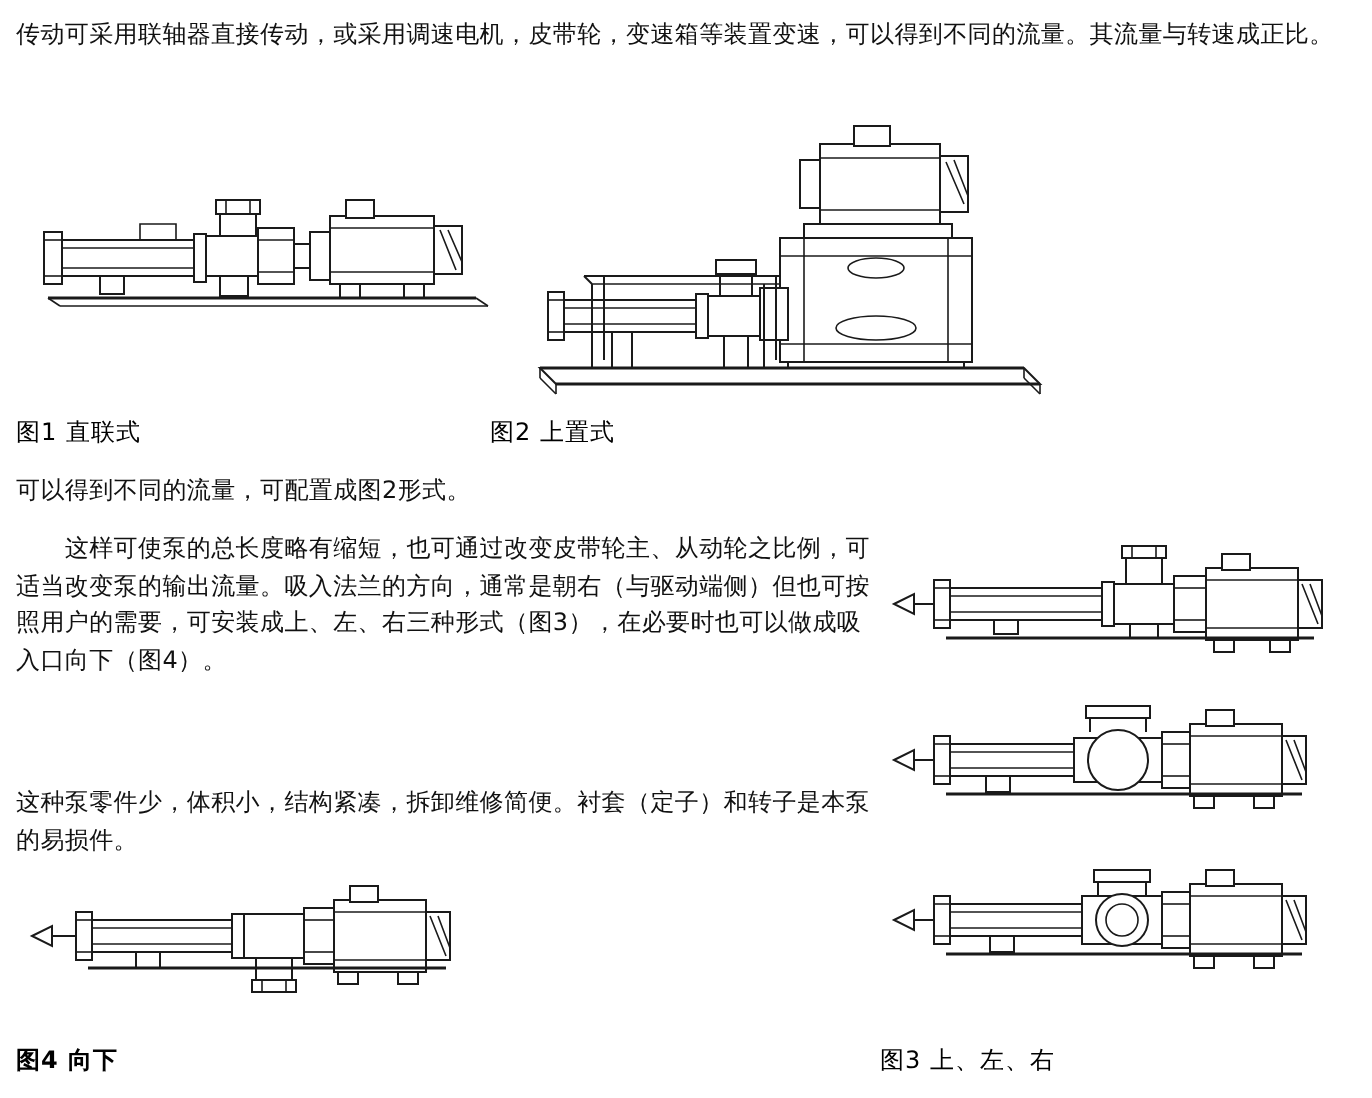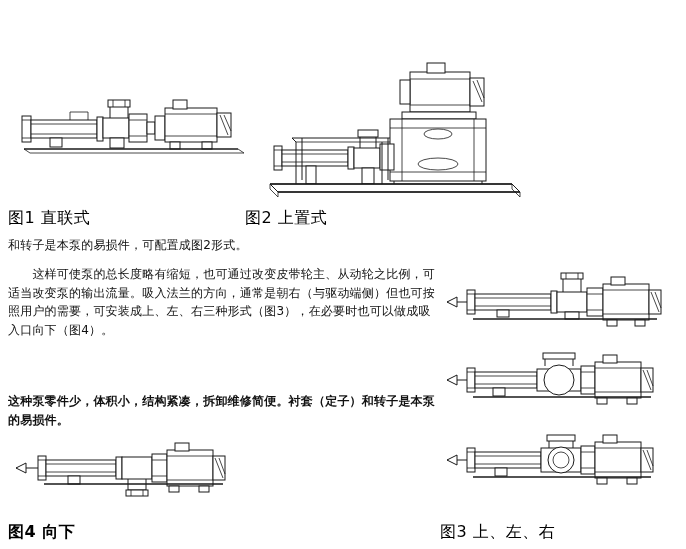--- a/index.html
+++ b/index.html
@@ -23,39 +23,40 @@
   }
   .para {
     position: absolute;
     line-height: 1.55;
     font-size: 12px;
     color: #111;
     letter-spacing: 0.2px;
   }
   .cap {
     position: absolute;
-    font-size: 16px;
+    font-size: 12px;
     color: #000;
     letter-spacing: 0.5px;
   }
   .fig {
     position: absolute;
   }
   svg { display: block; overflow: visible; }
   .ln { stroke: #1a1a1a; stroke-width: 1; fill: none; }
   .ln-t { stroke: #1a1a1a; stroke-width: 0.8; fill: none; }
   .ln-b { stroke: #1a1a1a; stroke-width: 1.4; fill: none; }
   .fl { fill: #ffffff; stroke: #1a1a1a; stroke-width: 1; }
   .fl-t { fill: #ffffff; stroke: #1a1a1a; stroke-width: 0.8; }
 </style>
 </head>
 <body>
 
 <div class="page">
 
+  <div class="para" style="left:8px; top:8px; width:670px;">传动可采用联轴器直接传动，或采用调速电机，皮带轮，变速箱等装置变速，可以得到不同的流量。其流量与转速成正比。</div>
 
 
   <div class="fig" style="left:10px; top:80px;">
     <svg width="250" height="110" viewBox="0 0 250 110">
 
       <rect class="fl" x="10" y="114" width="0" height="0"></rect>
       <g transform="translate(0,0)">
 
         <rect class="fl" x="12" y="36" width="9" height="26"></rect>
         <line class="ln-t" x1="12" y1="40" x2="21" y2="40"></line>
@@ -161,26 +162,26 @@
       <line class="ln-t" x1="250" y1="131" x2="258" y2="139"></line>
 
       <line class="ln" x1="132" y1="123" x2="132" y2="126"></line>
       <line class="ln" x1="220" y1="123" x2="220" y2="126"></line>
     </svg>
   </div>
 
   <div class="cap" style="left:8px; top:208px;">图1  直联式</div>
   <div class="cap" style="left:245px; top:208px;">图2  上置式</div>
 
-  <div class="para" style="left:8px; top:236px; width:430px;">和转子是本泵的易损件，可配置成图2形式。</div>
+  <div class="para" style="left:8px; top:236px; width:430px;">可以得到不同的流量，可配置成图2形式。</div>
 
   <div class="para" style="left:8px; top:265px; width:430px;">　　这样可使泵的总长度略有缩短，也可通过改变皮带轮主、从动轮之比例，可适当改变泵的输出流量。吸入法兰的方向，通常是朝右（与驱动端侧）但也可按照用户的需要，可安装成上、左、右三种形式（图3），在必要时也可以做成吸入口向下（图4）。</div>
 
 
-  <div class="para" style="left:8px; top:392px; width:430px;font-weight:bold;">这种泵零件少，体积小，结构紧凑，拆卸维修简便。衬套（定子）和转子是本泵的易损件。</div>
+  <div class="para" style="left:8px; top:392px; width:430px;">这种泵零件少，体积小，结构紧凑，拆卸维修简便。衬套（定子）和转子是本泵的易损件。</div>
 
   <div class="fig" style="left:445px; top:272px;">
     <svg width="235" height="60" viewBox="0 0 235 60">
 
       <path class="ln" d="M2 30 L22 30"></path>
       <path class="fl" d="M2 30 L12 25 L12 35 Z"></path>
 
       <rect class="fl" x="22" y="18" width="8" height="24"></rect>
       <line class="ln-t" x1="22" y1="22" x2="30" y2="22"></line>
       <line class="ln-t" x1="22" y1="38" x2="30" y2="38"></line>

